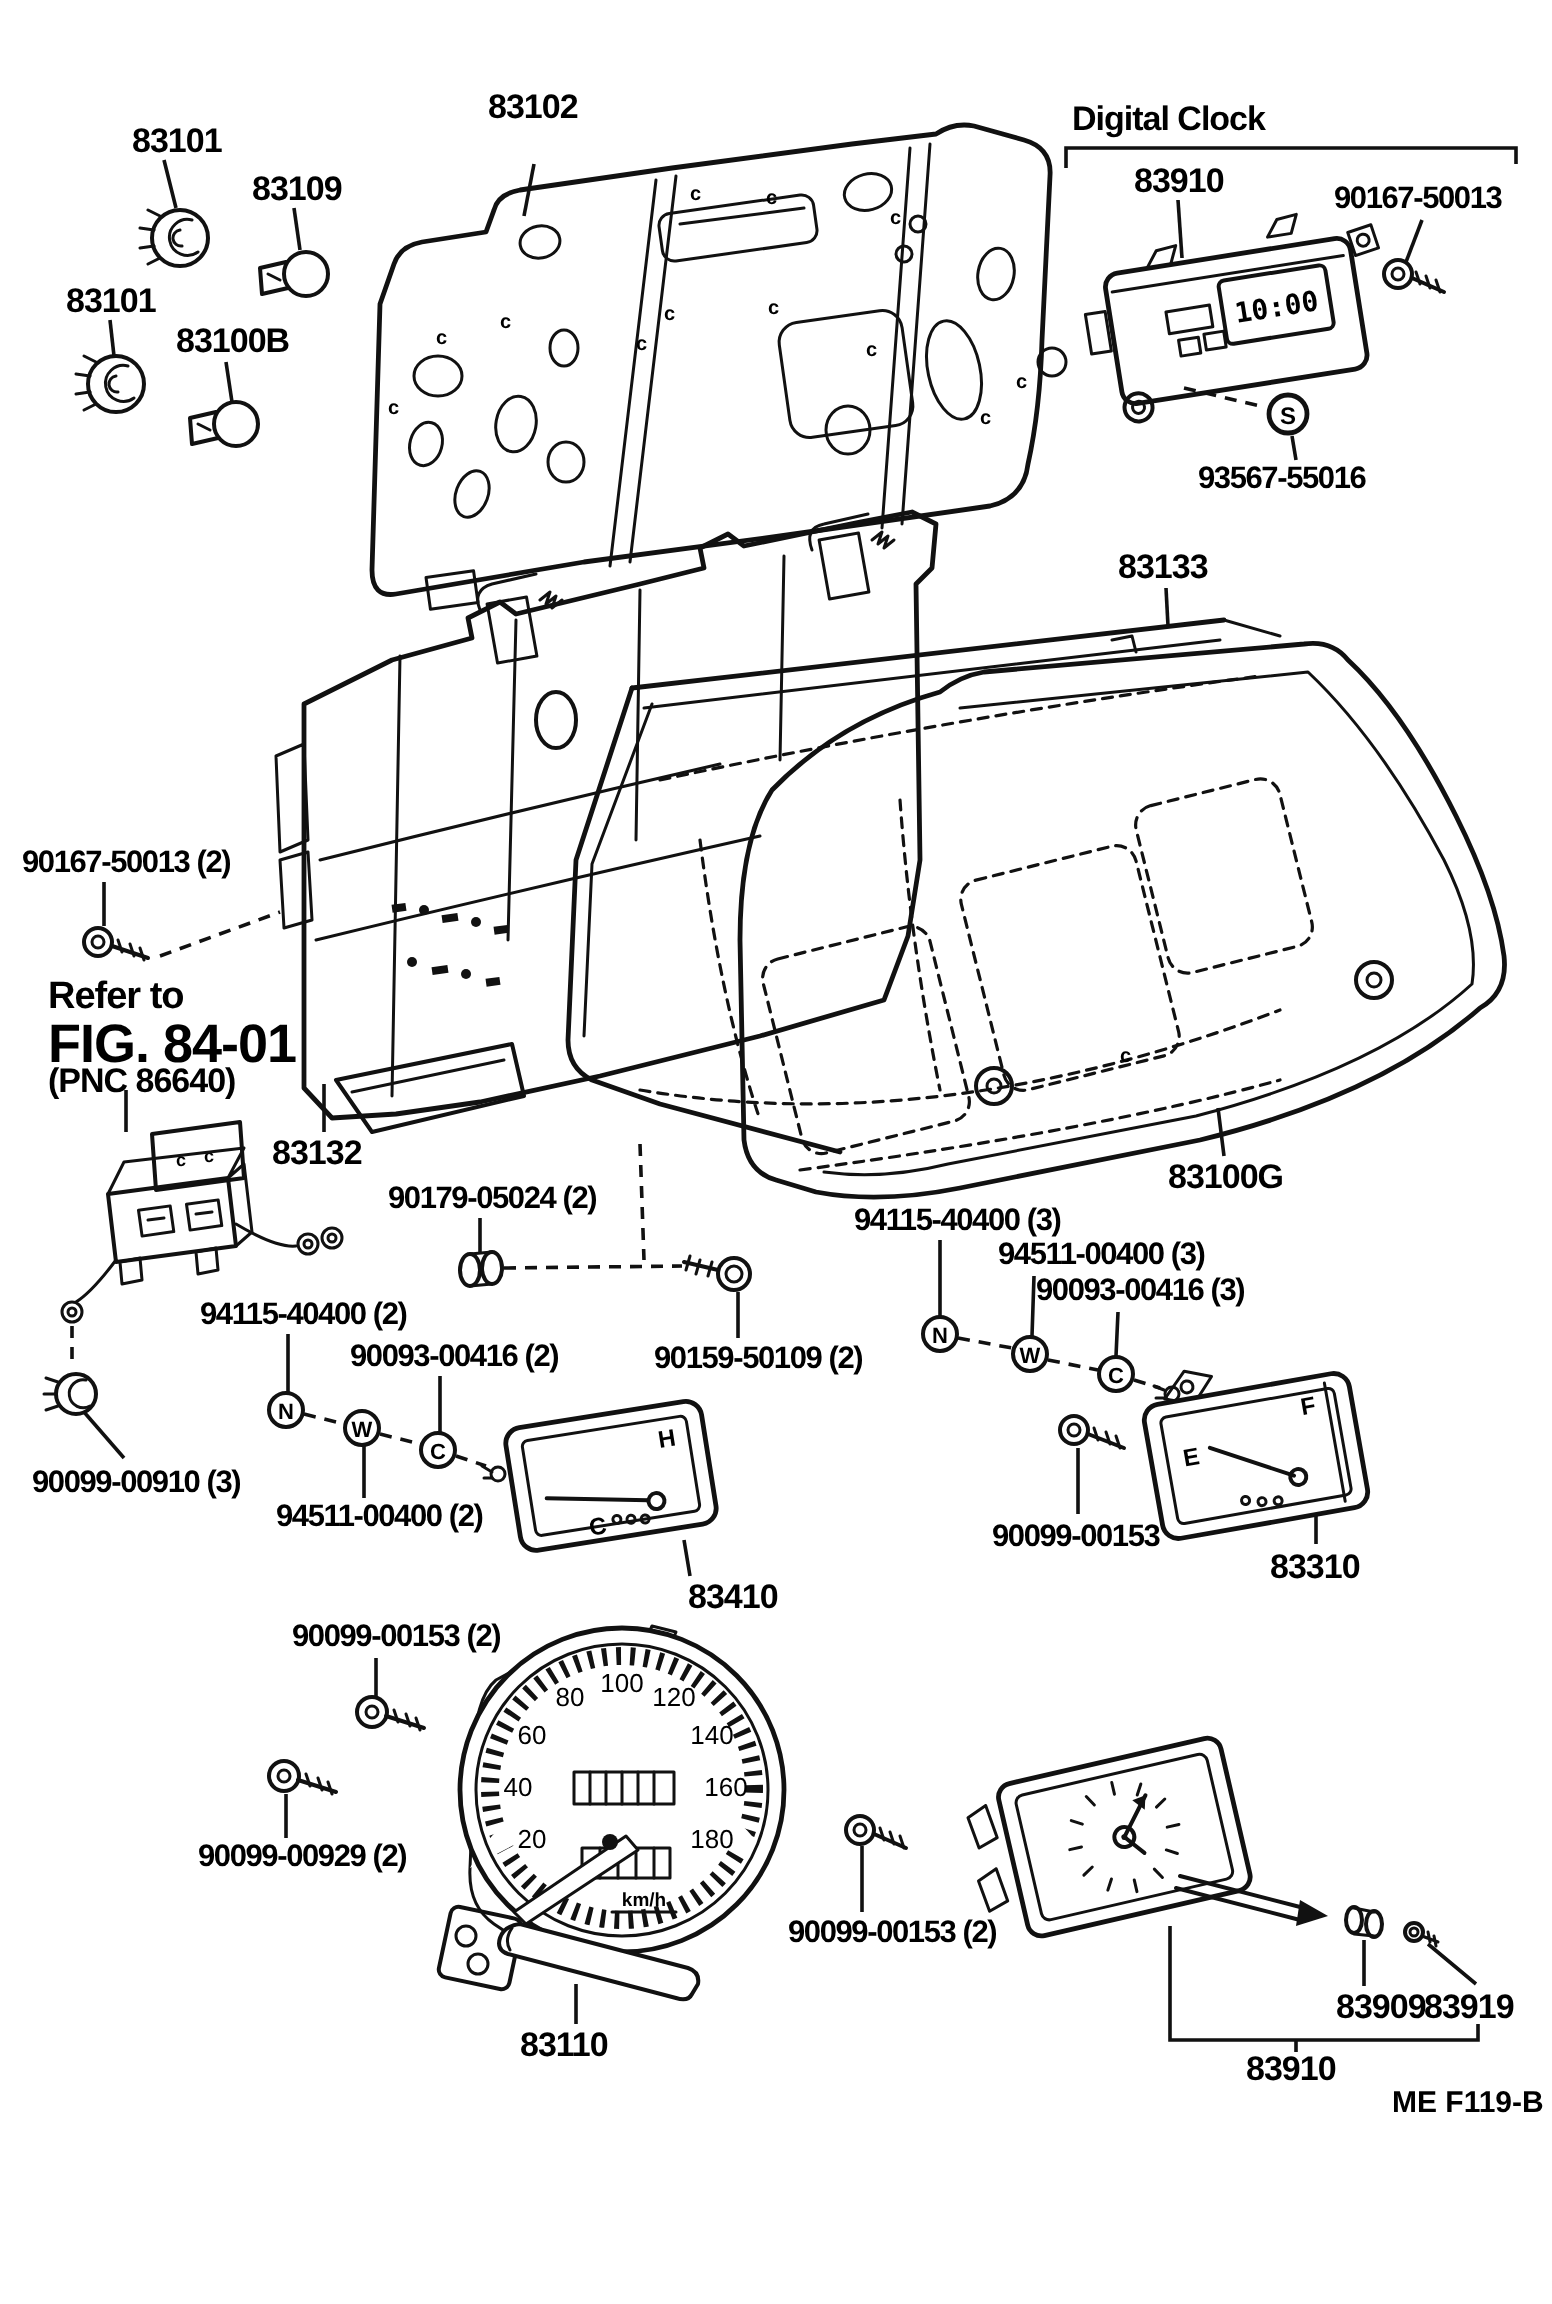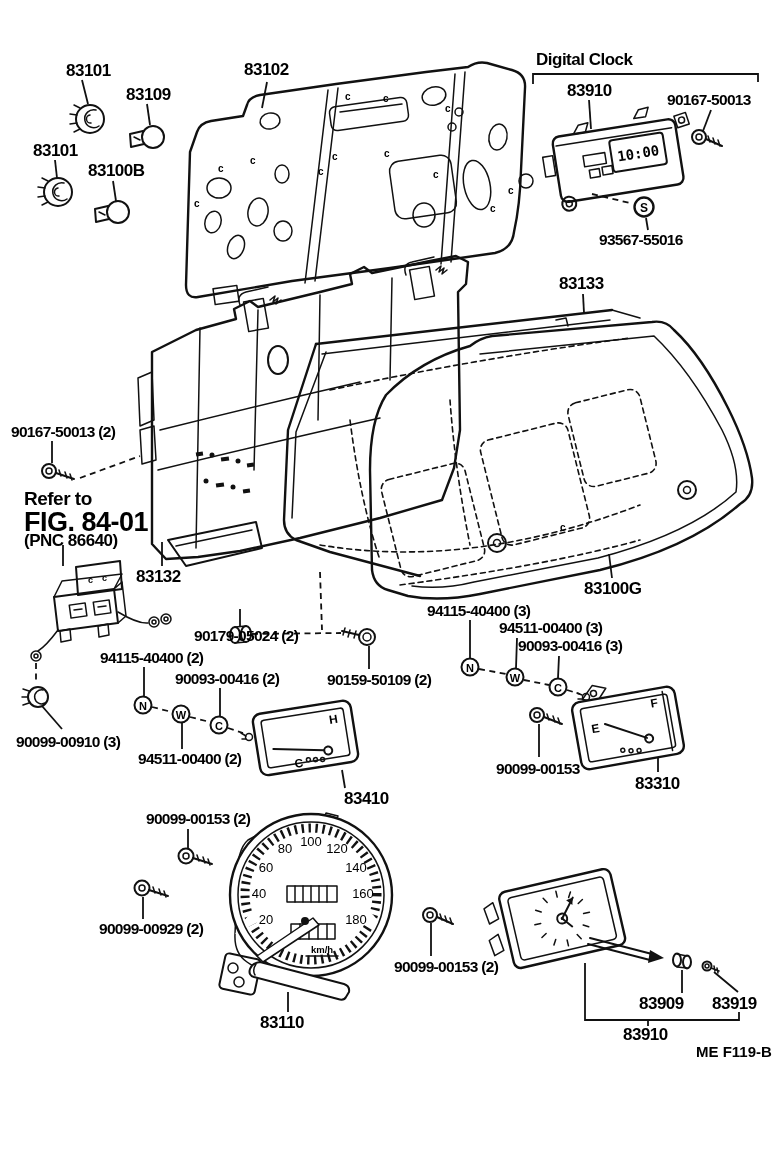--- a/index.html
+++ b/index.html
@@ -381,46 +381,46 @@
     <path class="leader" d="M682,970 L682,993 M714,972 L738,992"></path>
     <path class="leader" d="M585,963 L585,1020 L739,1020 L739,1012 M648,1020 L648,1026"></path>
   </g>
 
 </svg>
 
 <div class="lbl" style="left:66px;top:62px;">83101</div>
 <div class="lbl" style="left:126px;top:86px;">83109</div>
 <div class="lbl" style="left:33px;top:142px;">83101</div>
 <div class="lbl" style="left:88px;top:162px;">83100B</div>
-<div class="lbl" style="left:244px;top:61px;text-align:center;">83102</div>
+<div class="lbl" style="left:244px;top:45px;text-align:center;">83102</div>
 <div class="lbl" style="left:536px;top:51px;">Digital Clock</div>
 <div class="lbl" style="left:567px;top:82px;">83910</div>
 <div class="lbl sm" style="left:667px;top:92px;">90167-50013</div>
 <div class="lbl sm" style="left:599px;top:232px;">93567-55016</div>
 <div class="lbl" style="left:559px;top:275px;">83133</div>
 <div class="lbl sm" style="left:11px;top:424px;">90167-50013 (2)</div>
 <div class="lbl md" style="left:24px;top:489px;">Refer to</div>
 <div class="lbl big" style="left:24px;top:509px;">FIG. 84-01</div>
 <div class="lbl xs" style="left:24px;top:532px;">(PNC 86640)</div>
 <div class="lbl" style="left:136px;top:568px;">83132</div>
 <div class="lbl" style="left:584px;top:580px;">83100G</div>
-<div class="lbl sm" style="left:194px;top:628px;">90179-05024 (2)</div>
+<div class="lbl sm" style="left:194px;top:592px;">90179-05024 (2)</div>
 <div class="lbl sm" style="left:427px;top:603px;">94115-40400 (3)</div>
 <div class="lbl sm" style="left:471px;top:620px;padding-left:28px;">94511-00400 (3)</div>
 <div class="lbl sm" style="left:518px;top:638px;">90093-00416 (3)</div>
 <div class="lbl sm" style="left:100px;top:650px;">94115-40400 (2)</div>
 <div class="lbl sm" style="left:175px;top:671px;">90093-00416 (2)</div>
 <div class="lbl sm" style="left:327px;top:672px;">90159-50109 (2)</div>
 <div class="lbl sm" style="left:16px;top:734px;">90099-00910 (3)</div>
 <div class="lbl sm" style="left:138px;top:751px;">94511-00400 (2)</div>
 <div class="lbl sm" style="left:496px;top:761px;">90099-00153</div>
 <div class="lbl" style="left:635px;top:775px;">83310</div>
 <div class="lbl" style="left:344px;top:790px;">83410</div>
 <div class="lbl sm" style="left:146px;top:811px;">90099-00153 (2)</div>
 <div class="lbl sm" style="left:99px;top:921px;">90099-00929 (2)</div>
 <div class="lbl sm" style="left:394px;top:959px;">90099-00153 (2)</div>
 <div class="lbl" style="left:260px;top:1014px;">83110</div>
-<div class="lbl" style="left:639px;top:995px;">83909</div>
+<div class="lbl" style="left:668px;top:995px;">83909</div>
 <div class="lbl" style="left:712px;top:995px;">83919</div>
 <div class="lbl" style="left:623px;top:1026px;">83910</div>
 <div class="lbl fig" style="left:696px;top:1044px;">ME F119-B</div>
 
 </div>
 
 </body></html>

